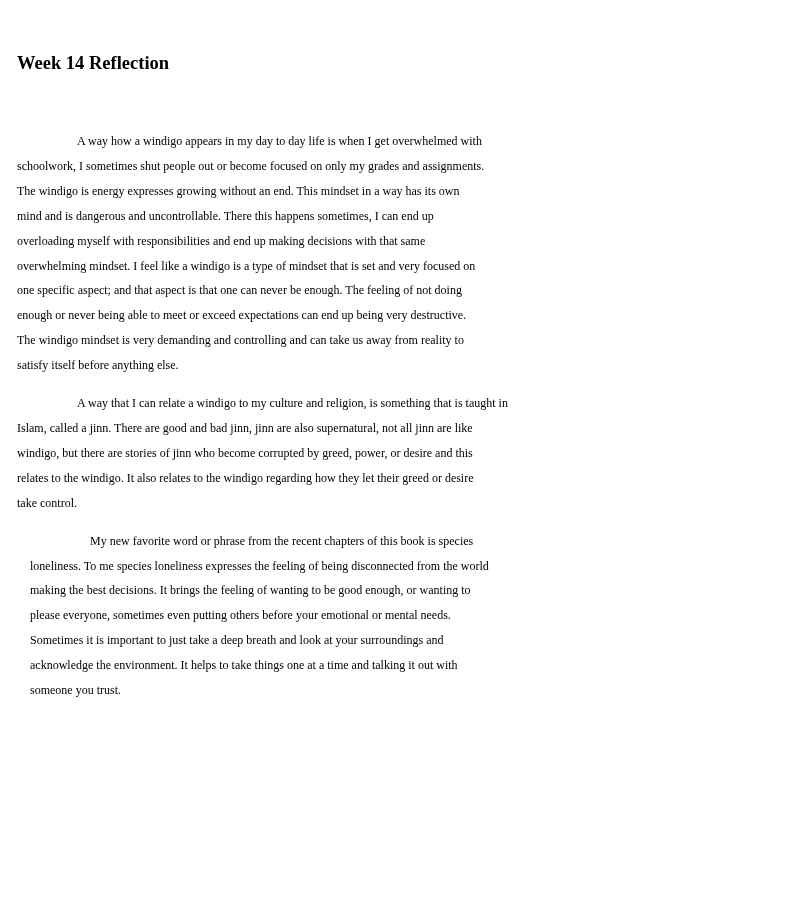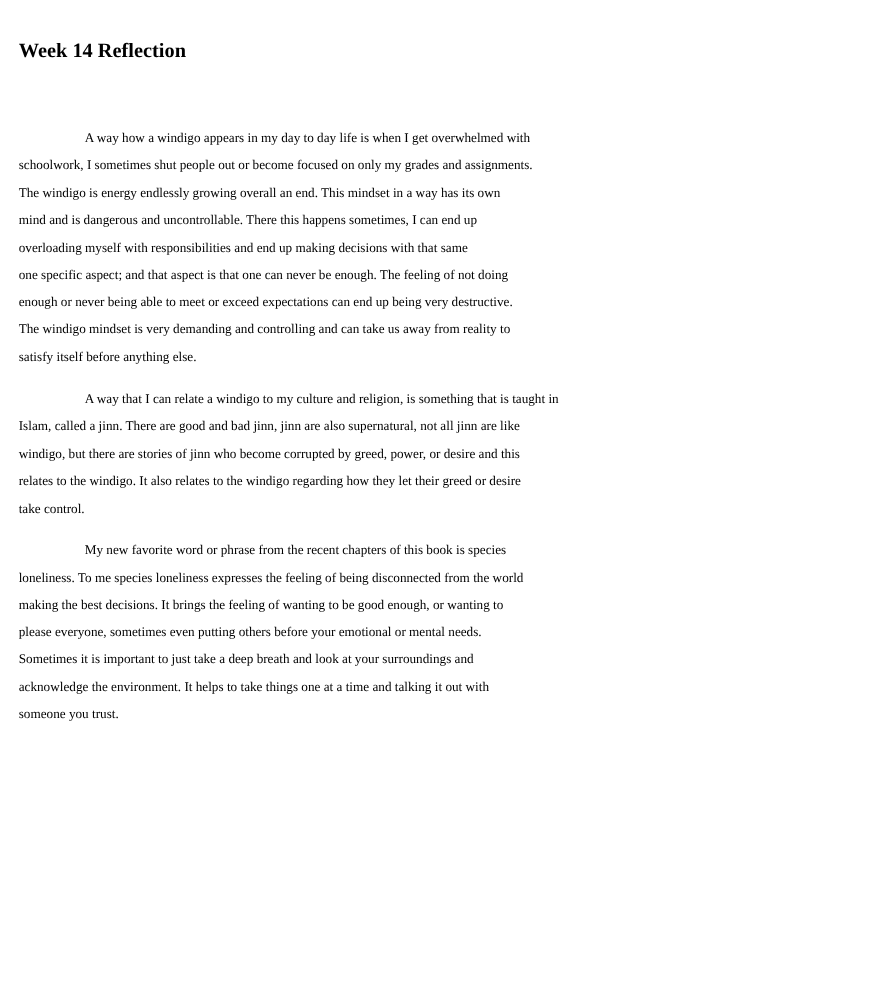--- a/index.html
+++ b/index.html
@@ -11,21 +11,21 @@
       width: 808px;
       height: 916px;
       overflow: hidden;
       position: relative;
       font-family: "Liberation Serif", "DejaVu Serif", serif;
       color: #000000;
     }
     .doc {
       position: absolute;
       left: 17px;
-      top: 36px;
+      top: 52px;
       width: 790px;
     }
     .title {
       font-weight: bold;
       font-size: 18.5px;
       line-height: 22px;
       margin: 0;
       white-space: nowrap;
     }
     .para {
@@ -35,34 +35,35 @@
     }
     .line {
       display: block;
       white-space: nowrap;
     }
     .line.first {
       text-indent: 60px;
     }
     #p1 { margin-top: 55px; }
     #p2 { margin-top: 13px; }
-    #p3 { margin-top: 13px; }
+    #p3 { margin-top: 13px; margin-left: 13px; }
   </style>
 </head>
 <body>
 
 <div class="doc">
   <h1 class="title">Week 14 Reflection</h1>
 
   <p class="para" id="p1">
     <span class="line first">A way how a windigo appears in my day to day life is when I get overwhelmed with</span>
     <span class="line">schoolwork, I sometimes shut people out or become focused on only my grades and assignments.</span>
-    <span class="line">The windigo is energy endlessly growing overall an end. This mindset in a way has its own</span>
+    <span class="line">The windigo is energy expresses growing without an end. This mindset in a way has its own</span>
     <span class="line">mind and is dangerous and uncontrollable. There this happens sometimes, I can end up</span>
     <span class="line">overloading myself with responsibilities and end up making decisions with that same</span>
+    <span class="line">overwhelming mindset. I feel like a windigo is a type of mindset that is set and very focused on</span>
     <span class="line">one specific aspect; and that aspect is that one can never be enough. The feeling of not doing</span>
     <span class="line">enough or never being able to meet or exceed expectations can end up being very destructive.</span>
     <span class="line">The windigo mindset is very demanding and controlling and can take us away from reality to</span>
     <span class="line">satisfy itself before anything else.</span>
   </p>
 
   <p class="para" id="p2">
     <span class="line first">A way that I can relate a windigo to my culture and religion, is something that is taught in</span>
     <span class="line">Islam, called a jinn. There are good and bad jinn, jinn are also supernatural, not all jinn are like</span>
     <span class="line">windigo, but there are stories of jinn who become corrupted by greed, power, or desire and this</span>

